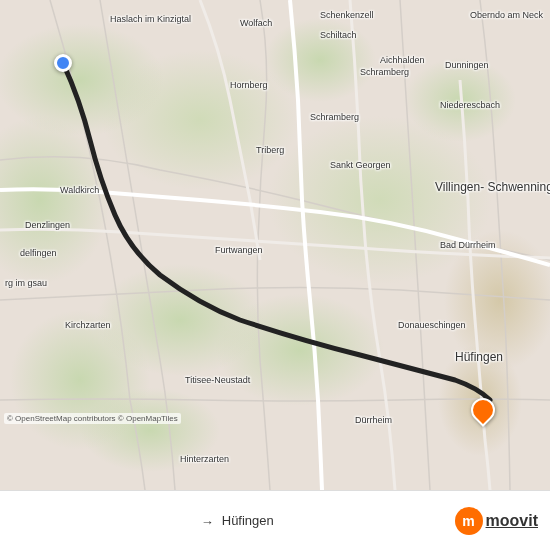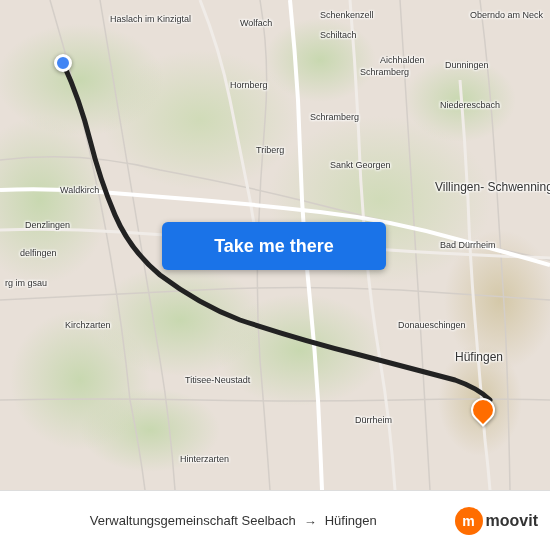--- a/index.html
+++ b/index.html
@@ -159,20 +159,21 @@
       justify-content: center;
       color: white;
       font-weight: bold;
       font-size: 14px;
     }
 
     .moovit-text {
       font-size: 16px;
       font-weight: bold;
       color: #333;
+      text-decoration: underline;
     }
 
     .copyright-osm {
       position: absolute;
       bottom: 66px;
       left: 4px;
       font-size: 8px;
       color: #555;
       background: rgba(255,255,255,0.7);
       padding: 1px 3px;
@@ -267,27 +268,26 @@
       <div class="map-label small" style="top: 415px; left: 355px;">Dürrheim</div>
       <div class="map-label small" style="top: 415px; left: 180px; margin-top: 39px;">Hinterzarten</div>
     </div>
 
   <div class="origin-marker"></div>
 
   <div class="dest-marker">
     <div class="dest-marker-inner"></div>
   </div>
 
-  <button class="take-me-there-btn">Take me there</button>
-
+
+  <div class="copyright-osm">© OpenStreetMap contributors © OpenMapTiles</div>
 </div>
 
 <div class="bottom-bar">
   <div class="route-info">
-    <span class="route-from">Verwaltungsgemeinschaft Seelbach</span>
     <span class="route-arrow">→</span>
     <span class="route-to">Hüfingen</span>
   </div>
   <div class="moovit-logo">
     <div class="moovit-m">m</div>
     <span class="moovit-text">moovit</span>
   </div>
 </div>
 
 </body></html>

